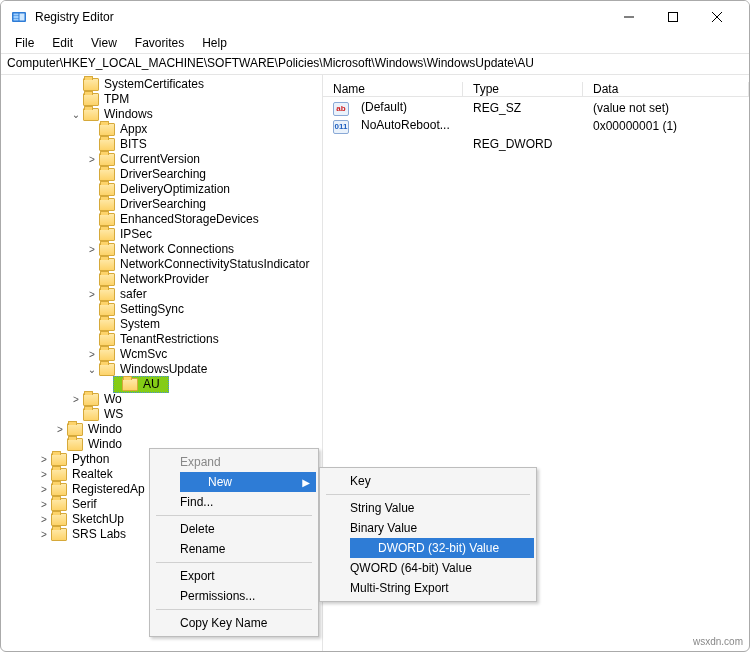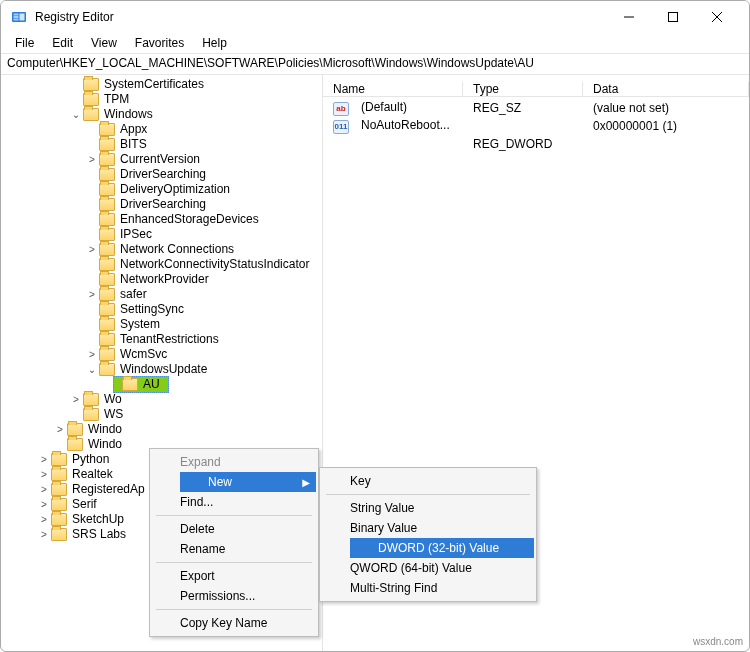--- a/index.html
+++ b/index.html
@@ -536,16 +536,16 @@
   <div class="cm-item">Copy Key Name</div>
 </div>
 
 <div class="context-menu" id="ctx-new" style="left:318px; top:466px; width:218px;">
   <div class="cm-item">Key</div>
   <div class="cm-sep"></div>
   <div class="cm-item">String Value</div>
   <div class="cm-item">Binary Value</div>
   <div class="cm-item highlight">DWORD (32-bit) Value</div>
   <div class="cm-item">QWORD (64-bit) Value</div>
-  <div class="cm-item">Multi-String Find</div>
+  <div class="cm-item">Multi-String Export</div>
 </div>
 
 <div class="watermark">wsxdn.com</div>
 
 </body></html>

